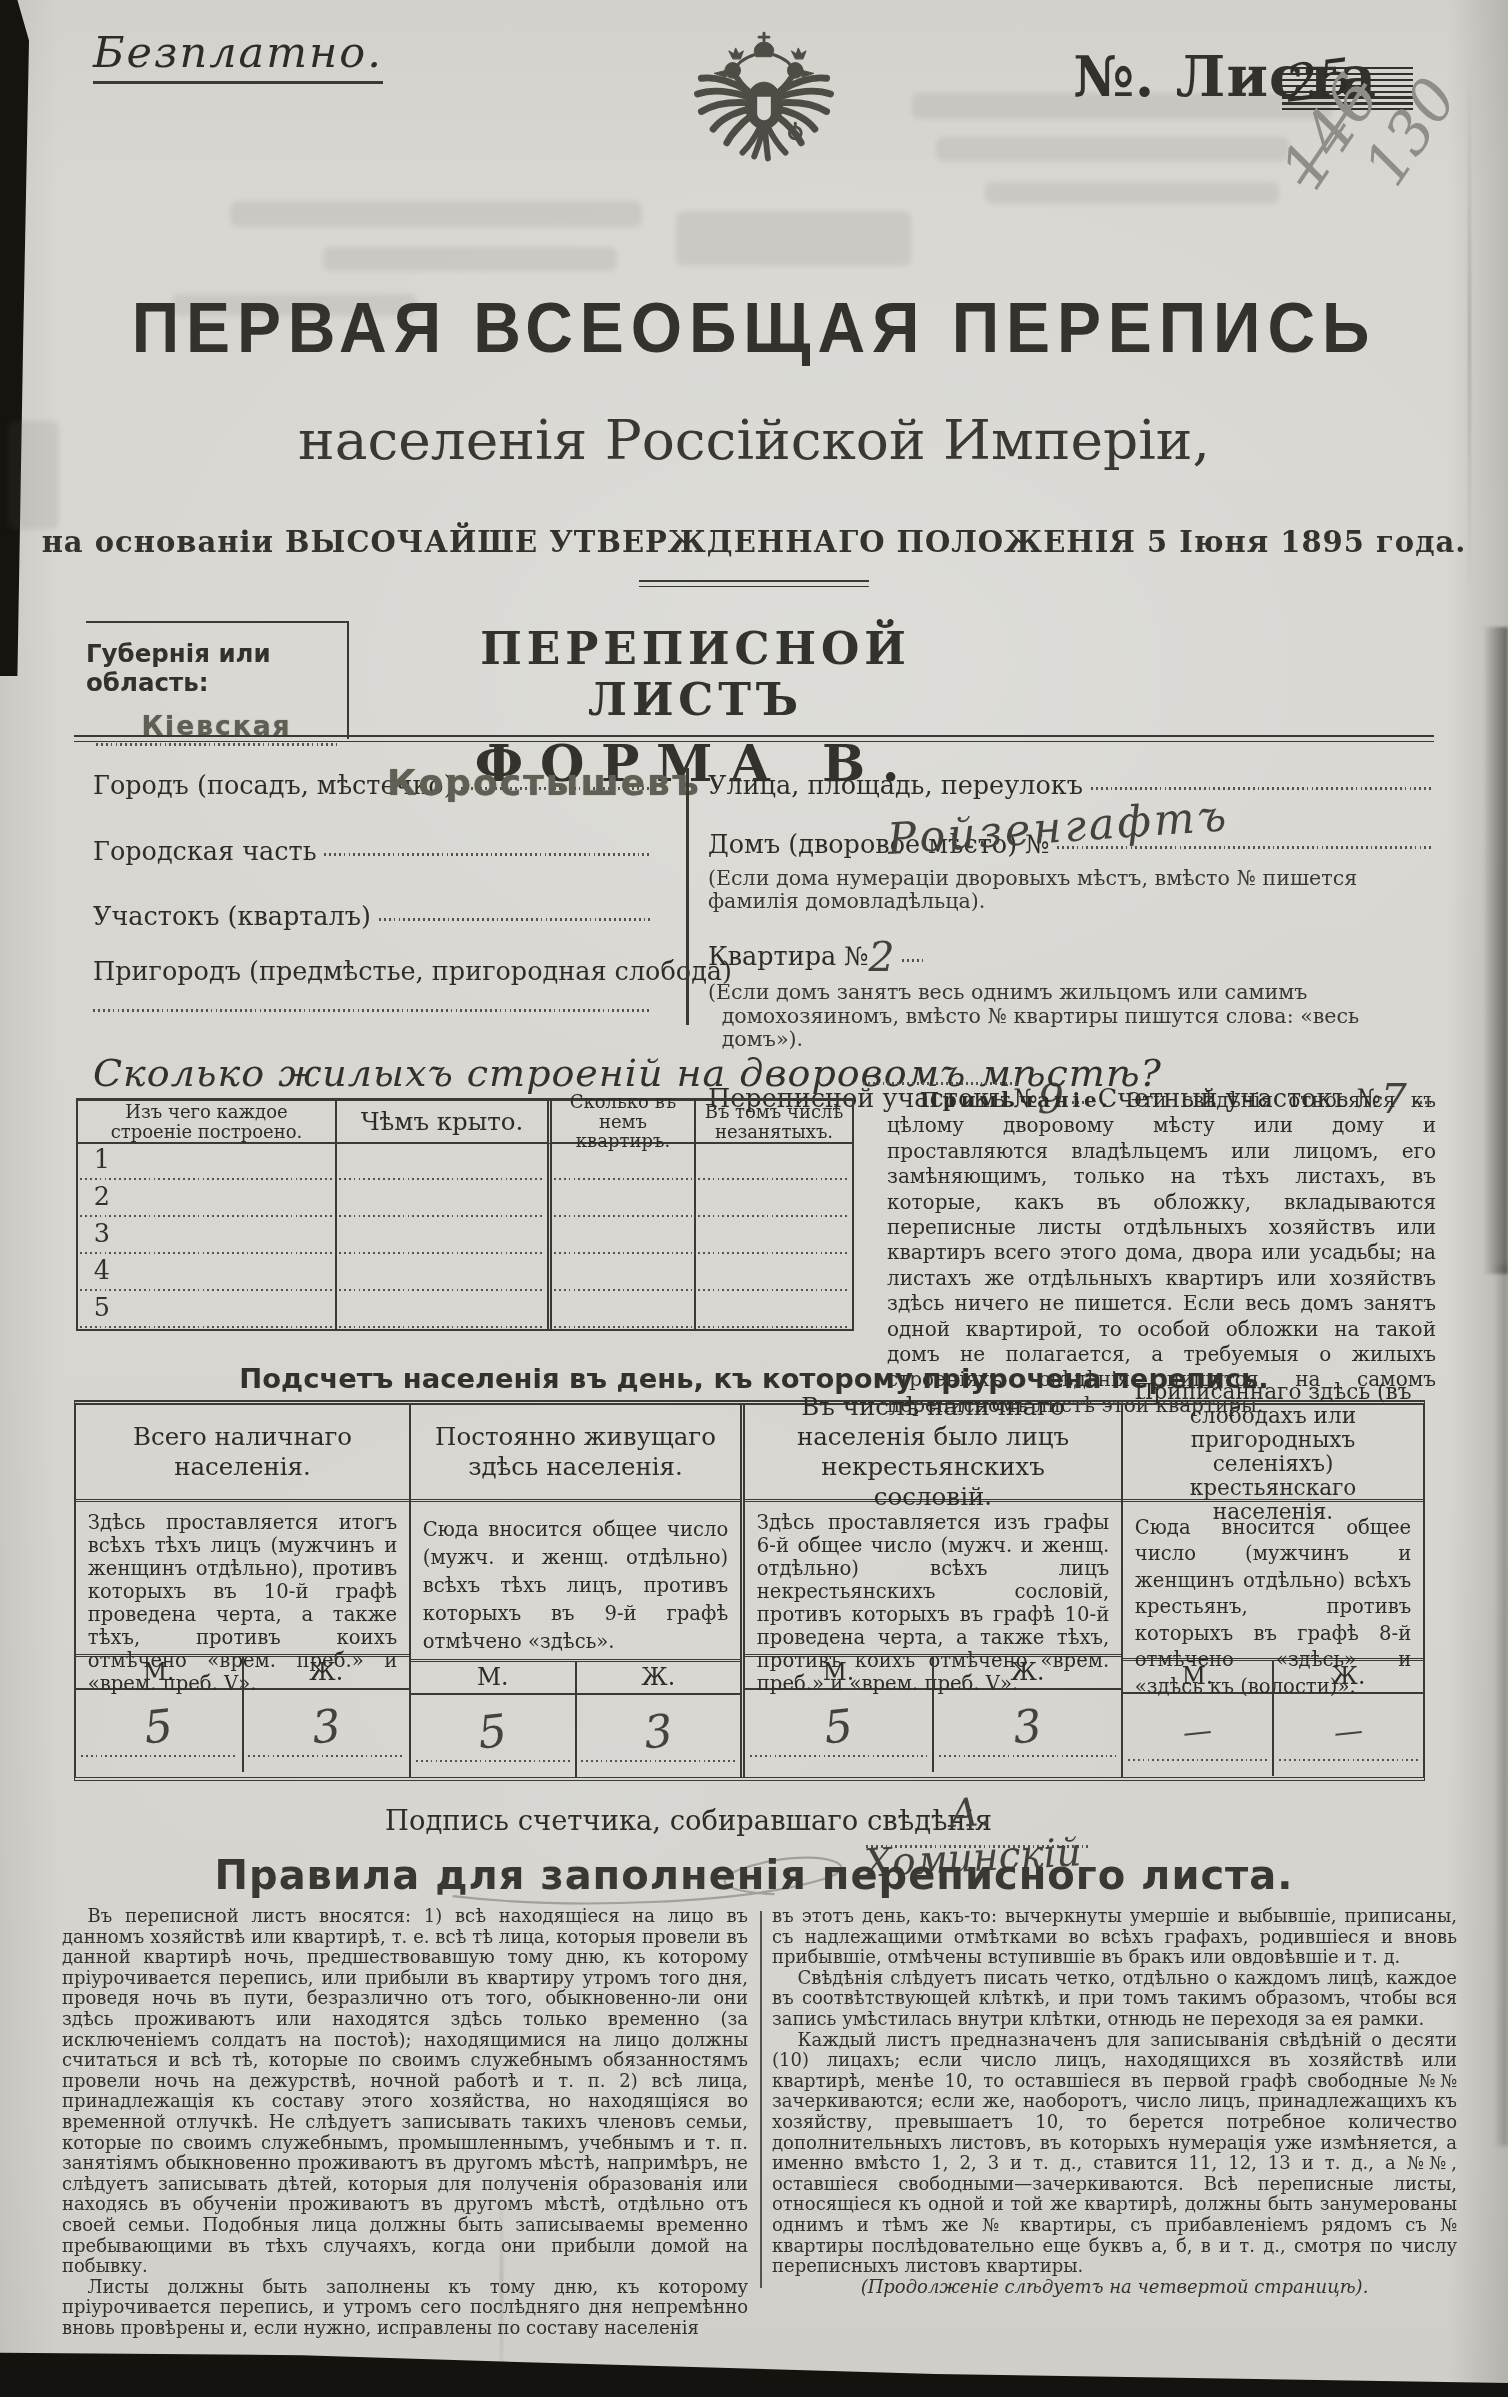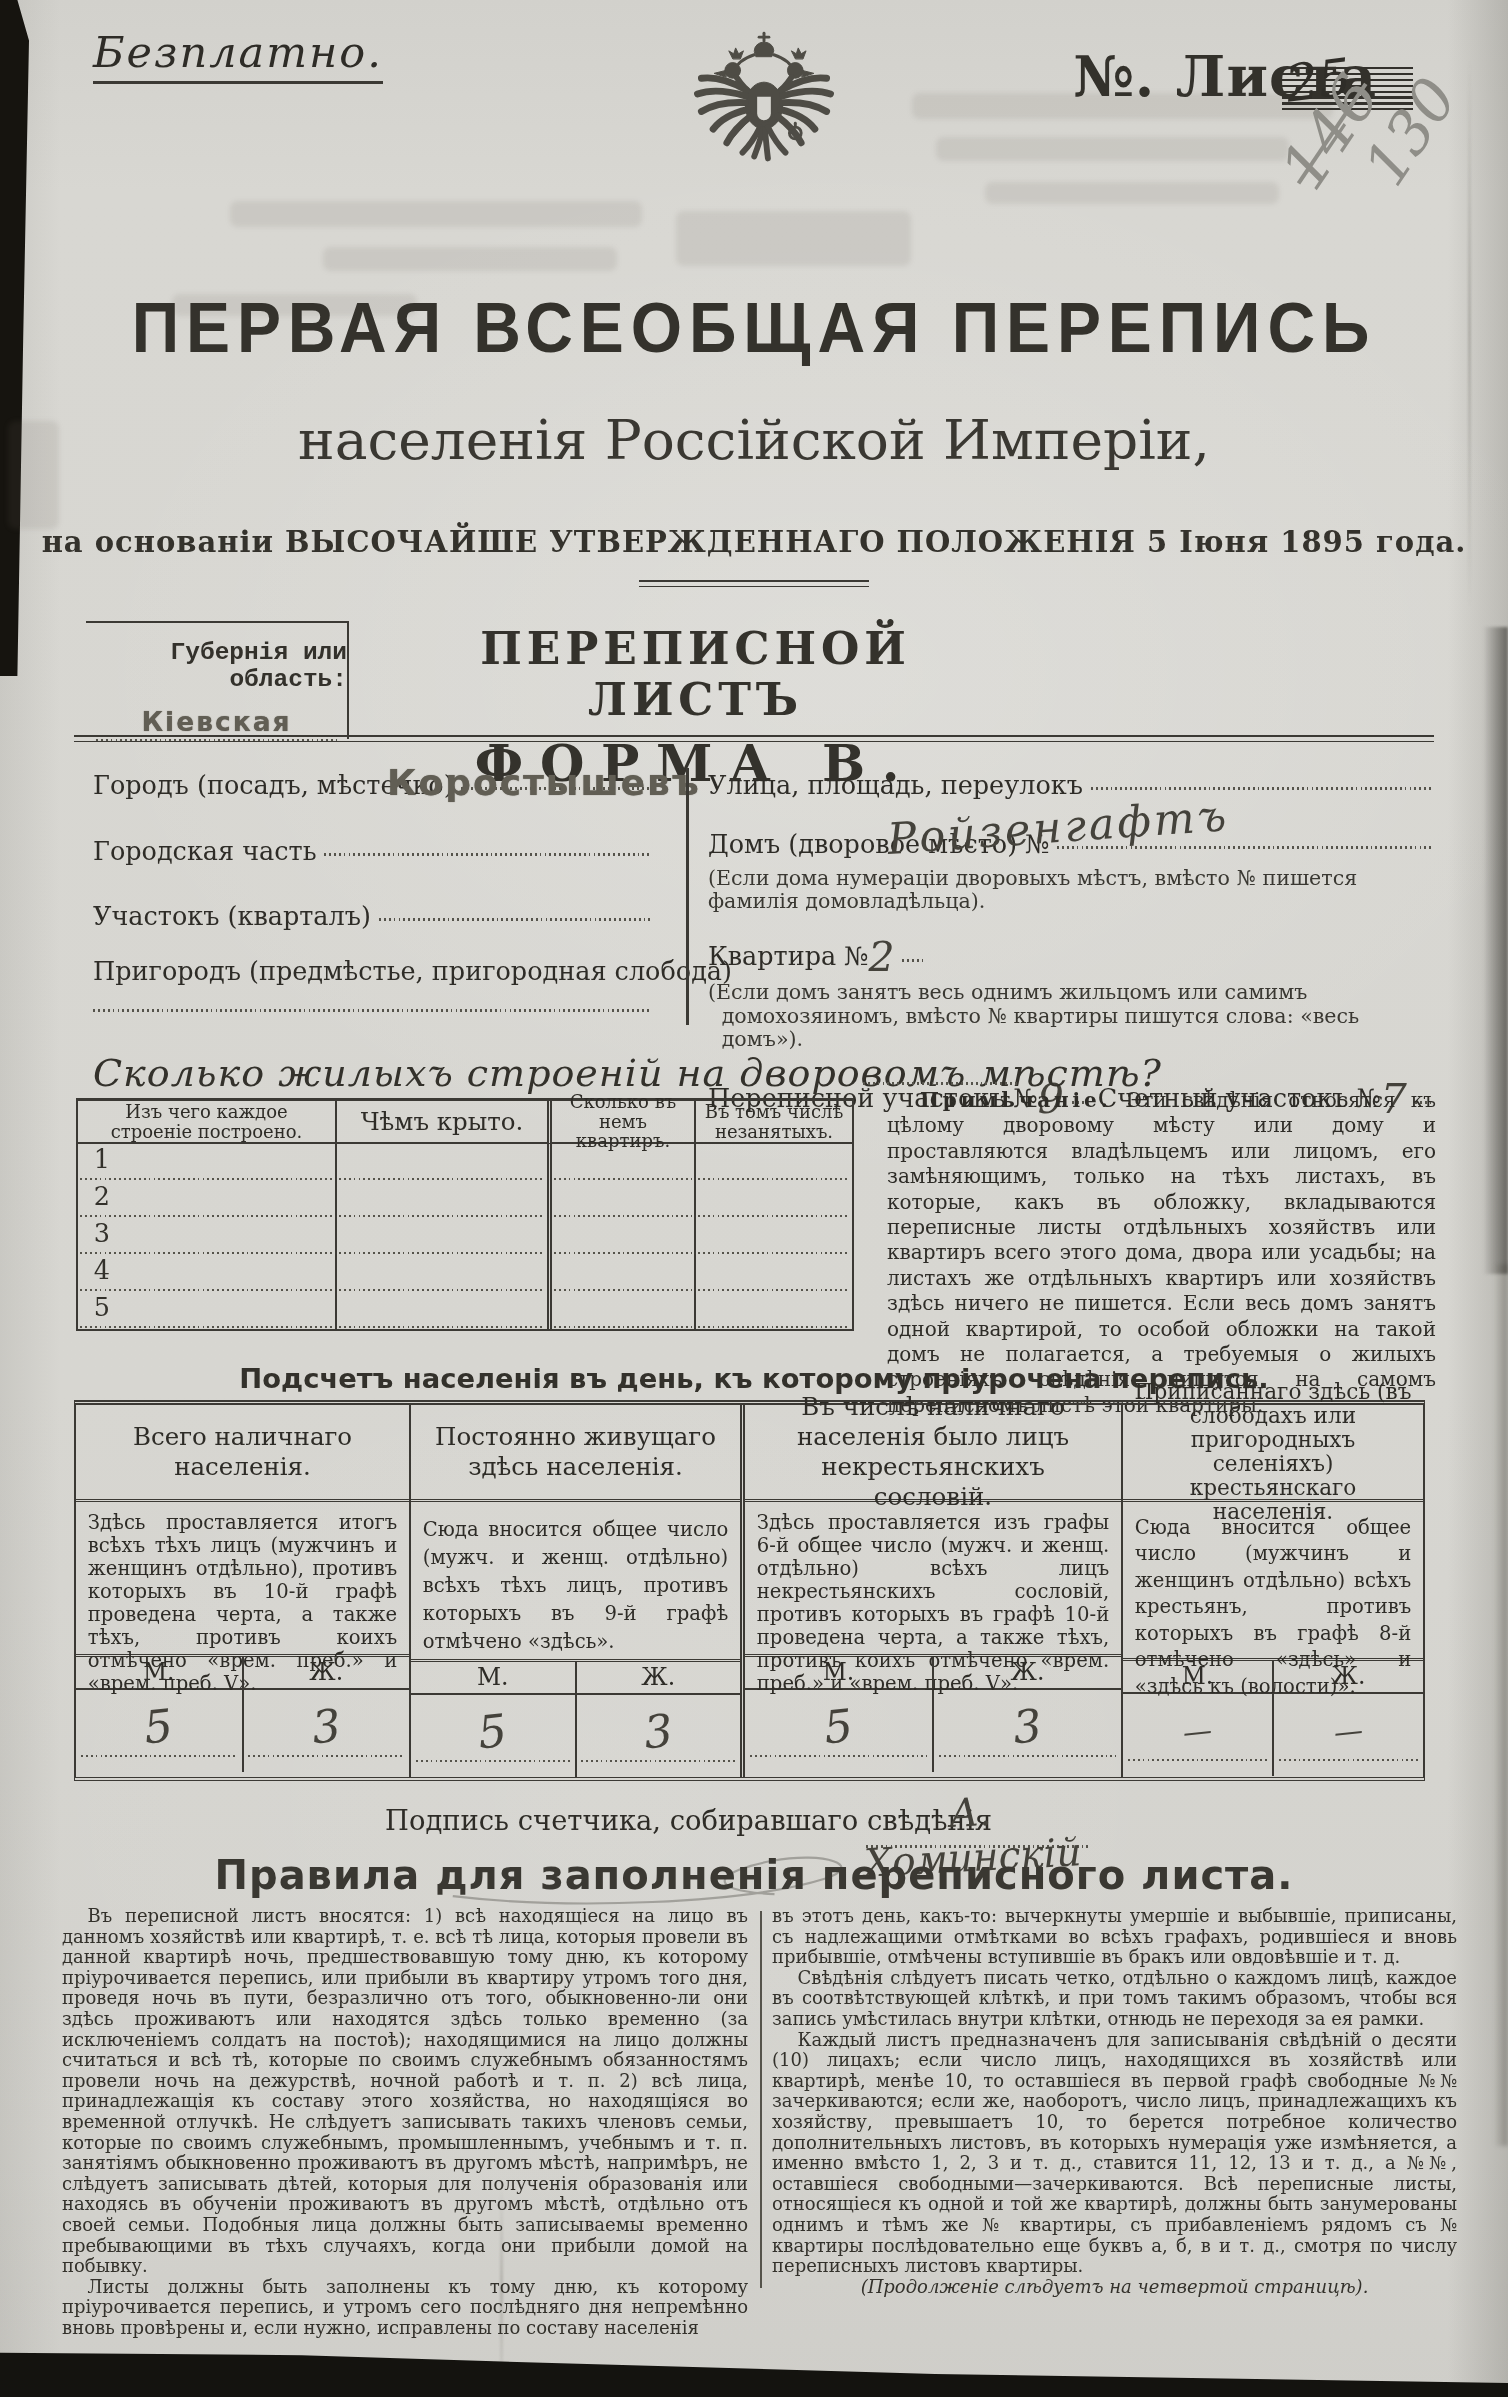--- a/index.html
+++ b/index.html
@@ -44,21 +44,21 @@
   .pencil-130{left:1386px;top:116px;font-size:59px;transform:rotate(-56deg);transform-origin:20% 80%;}
   
   .t1{left:0;top:290px;width:1508px;text-align:center;font-family:"Liberation Sans",sans-serif;
     font-weight:bold;font-size:66px;letter-spacing:6.9px;color:#34322c;transform:scaleY(1.06);}
   .t2{left:0;top:408px;width:1508px;text-align:center;font-size:55px;color:#3a3832;}
   .t3{left:0;top:525px;width:1508px;text-align:center;font-weight:bold;font-size:29px;letter-spacing:1px;color:#34322c;}
   .t-div{left:639px;top:580px;width:230px;}
   
   .box-prov{left:86px;top:621px;width:261px;height:116px;border-top:2.9px solid #3b3934;border-right:2.5px solid #3b3934;}
   .box-uezd{left:1052px;top:627px;width:382px;height:110px;border-top:2.9px solid #3b3934;border-left:2.5px solid #3b3934;}
-  .box-lbl{font-size:24.5px;text-align:right;margin-top:15.7px;font-family:Liberation Mono, monospace;}
+  .box-lbl{font-size:24.5px;text-align:left;margin-top:15.7px;}
   .box-stamp{font-size:26.5px;text-align:center;margin-top:13.7px;}
   .box-dot{margin:2px 9.8px 0 9.8px;}
   .fh-title{left:372px;top:623px;width:647px;text-align:center;}
   .fh-l1{font-weight:bold;font-size:44px;letter-spacing:4.9px;color:#34322c;}
   .fh-l2{font-weight:bold;font-size:51px;letter-spacing:16.7px;color:#34322c;margin-top:7.8px;}
   .fh-rule{left:74px;top:735px;width:1360px;}
   
   .addr-lbl{font-size:25.5px;white-space:nowrap;}
   .addr-row{display:flex;align-items:baseline;}
   .addr-row .dotl{flex:1;margin-left:7.8px;position:relative;top:-3.9px;}

